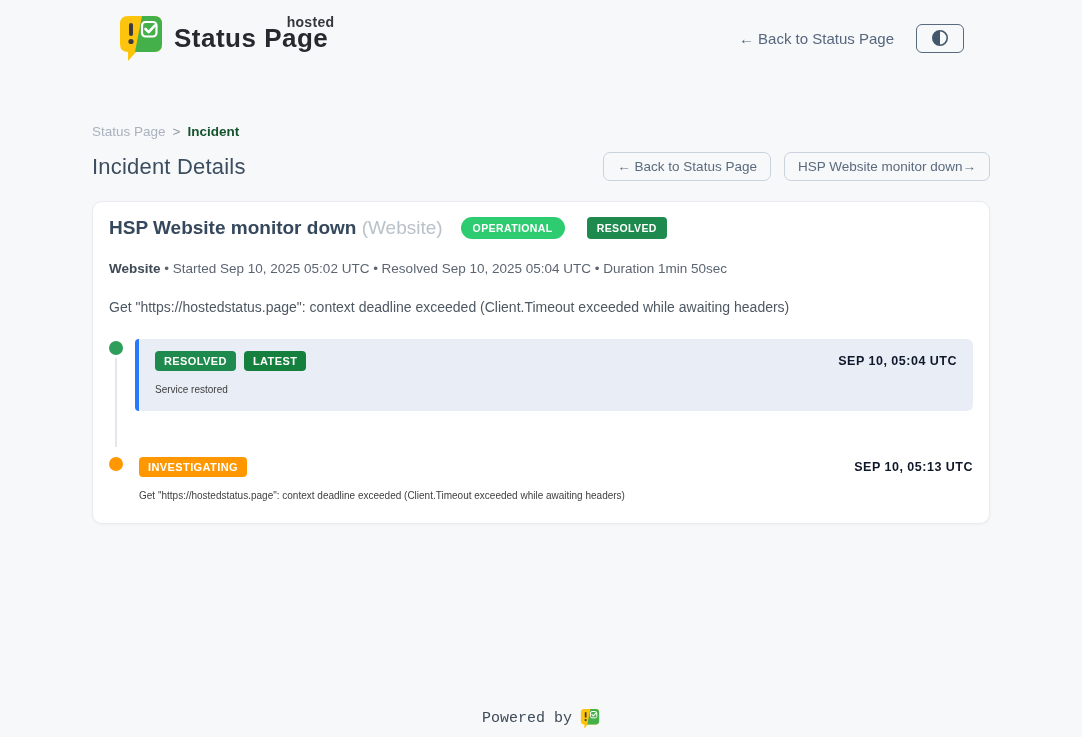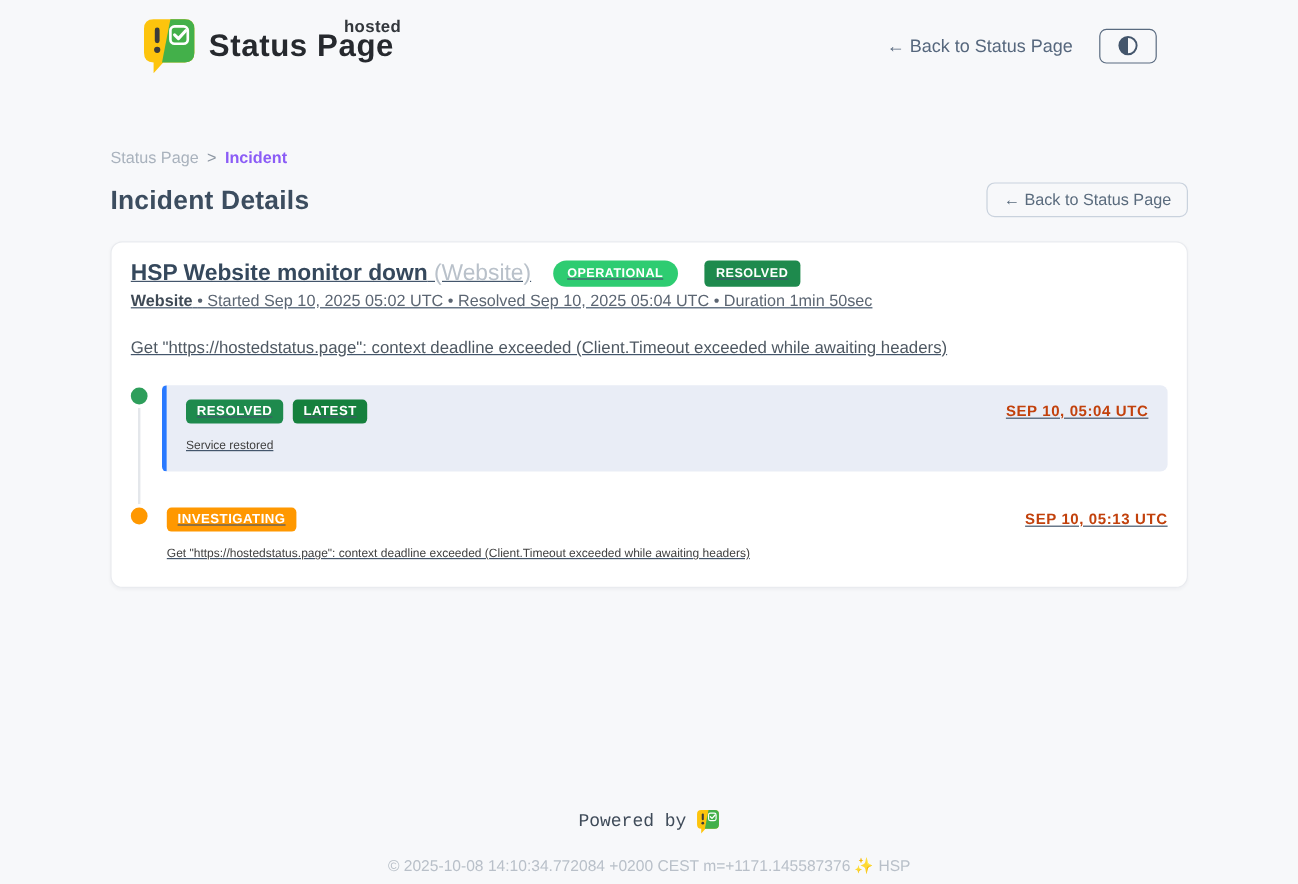--- a/index.html
+++ b/index.html
@@ -58,32 +58,32 @@
     align-items: center;
     justify-content: center;
     cursor: pointer;
   }
 
   
   .container { width: 898px; margin: 60px auto 0; }
 
   .breadcrumb { font-size: 13.5px; color: #a9b2bd; }
   .crumb-sep { margin: 0 7px; color: #8d97a3; }
-  .crumb-current { color: #8b5cf6; font-weight: 700; }
+  .crumb-current { color: #14532d; font-weight: 700; }
 
   .title-row {
     margin-top: 13px;
     display: flex;
     justify-content: space-between;
     align-items: center;
   }
   .page-title {
     margin: 0;
     font-size: 22px;
-    font-weight: 700;
+    font-weight: 400;
     color: #3c4d5f;
     letter-spacing: 0.2px;
   }
   .nav-buttons { display: flex; gap: 13px; }
   .nav-btn {
     background: transparent;
     border: 1px solid #c9d2dd;
     border-radius: 7px;
     padding: 6px 13px;
     font-size: 13.5px;
@@ -94,21 +94,20 @@
   }
 
   
   .card {
     margin-top: 20px;
     background: #ffffff;
     border: 1px solid #e9ebef;
     border-radius: 10px;
     padding: 15px 16px 22px;
     box-shadow: 0 1px 3px rgba(20,30,50,0.04);
-    text-decoration: underline;
   }
   .card-title-row { display: flex; align-items: center; gap: 18px; }
   .incident-title {
     margin: 0;
     font-size: 19px;
     font-weight: 700;
     color: #35485c;
   }
   .incident-component { color: #b9c1ca; font-weight: 400; }
   .badges-inline { display: flex; align-items: center; gap: 22px; }
@@ -123,37 +122,37 @@
   }
   .badge-resolved-hdr {
     background: #1e8a4d;
     color: #fff;
     font-size: 10.5px;
     font-weight: 700;
     padding: 5px 10px;
     border-radius: 4px;
     letter-spacing: 0.4px;
   }
-  .meta-line { margin-top: 4px; font-size: 13.5px; color: #5b6572; }
+  .meta-line { margin-top: 22px; font-size: 13.5px; color: #5b6572; }
   .meta-bold { font-weight: 700; color: #3f4a56; }
   .description { margin-top: 23px; font-size: 14px; color: #4e5862; }
 
   
   .timeline { margin-top: 24px; position: relative; }
   .timeline::before {
     content: "";
     position: absolute;
     left: 6px;
     top: 12px;
     height: 96px;
     width: 2px;
     background: #e4e7eb;
   }
   .entry { display: flex; gap: 12px; position: relative; }
-  .entry + .entry { margin-top: 28px; }
+  .entry + .entry { margin-top: 44px; }
   .dot {
     width: 14px;
     height: 14px;
     border-radius: 50%;
     margin-top: 2px;
     flex: none;
     z-index: 1;
     box-shadow: 0 0 0 3px #fff;
   }
   .dot-green { background: #2e9e5b; }
@@ -179,21 +178,21 @@
     padding: 4px 9px;
     border-radius: 4px;
     letter-spacing: 0.4px;
   }
   .tl-resolved { background: #1e8a4d; }
   .tl-latest { background: #15803d; }
   .tl-investigating { background: #ff9800; }
   .timestamp {
     font-size: 12.5px;
     font-weight: 700;
-    color: #c2410c;
+    color: #0f172a;
     letter-spacing: 0.5px;
     white-space: nowrap;
   }
   .message { margin-top: 13px; font-size: 10px; color: #404040; }
 
   
   .footer { margin-top: 184px; text-align: center; }
   .powered {
     display: flex;
     justify-content: center;
@@ -244,20 +243,21 @@
 <main class="container">
 
   <nav class="breadcrumb">
     <span>Status Page</span><span class="crumb-sep">&gt;</span><span class="crumb-current">Incident</span>
   </nav>
 
   <div class="title-row">
     <h1 class="page-title">Incident Details</h1>
     <div class="nav-buttons">
       <button class="nav-btn">← Back to Status Page</button>
+      <button class="nav-btn">HSP Website monitor down→</button>
     </div>
   </div>
 
   <section class="card">
 
     <div class="card-title-row">
       <h2 class="incident-title">
         <span>HSP Website monitor down</span>
         <span class="incident-component">(Website)</span>
       </h2>

